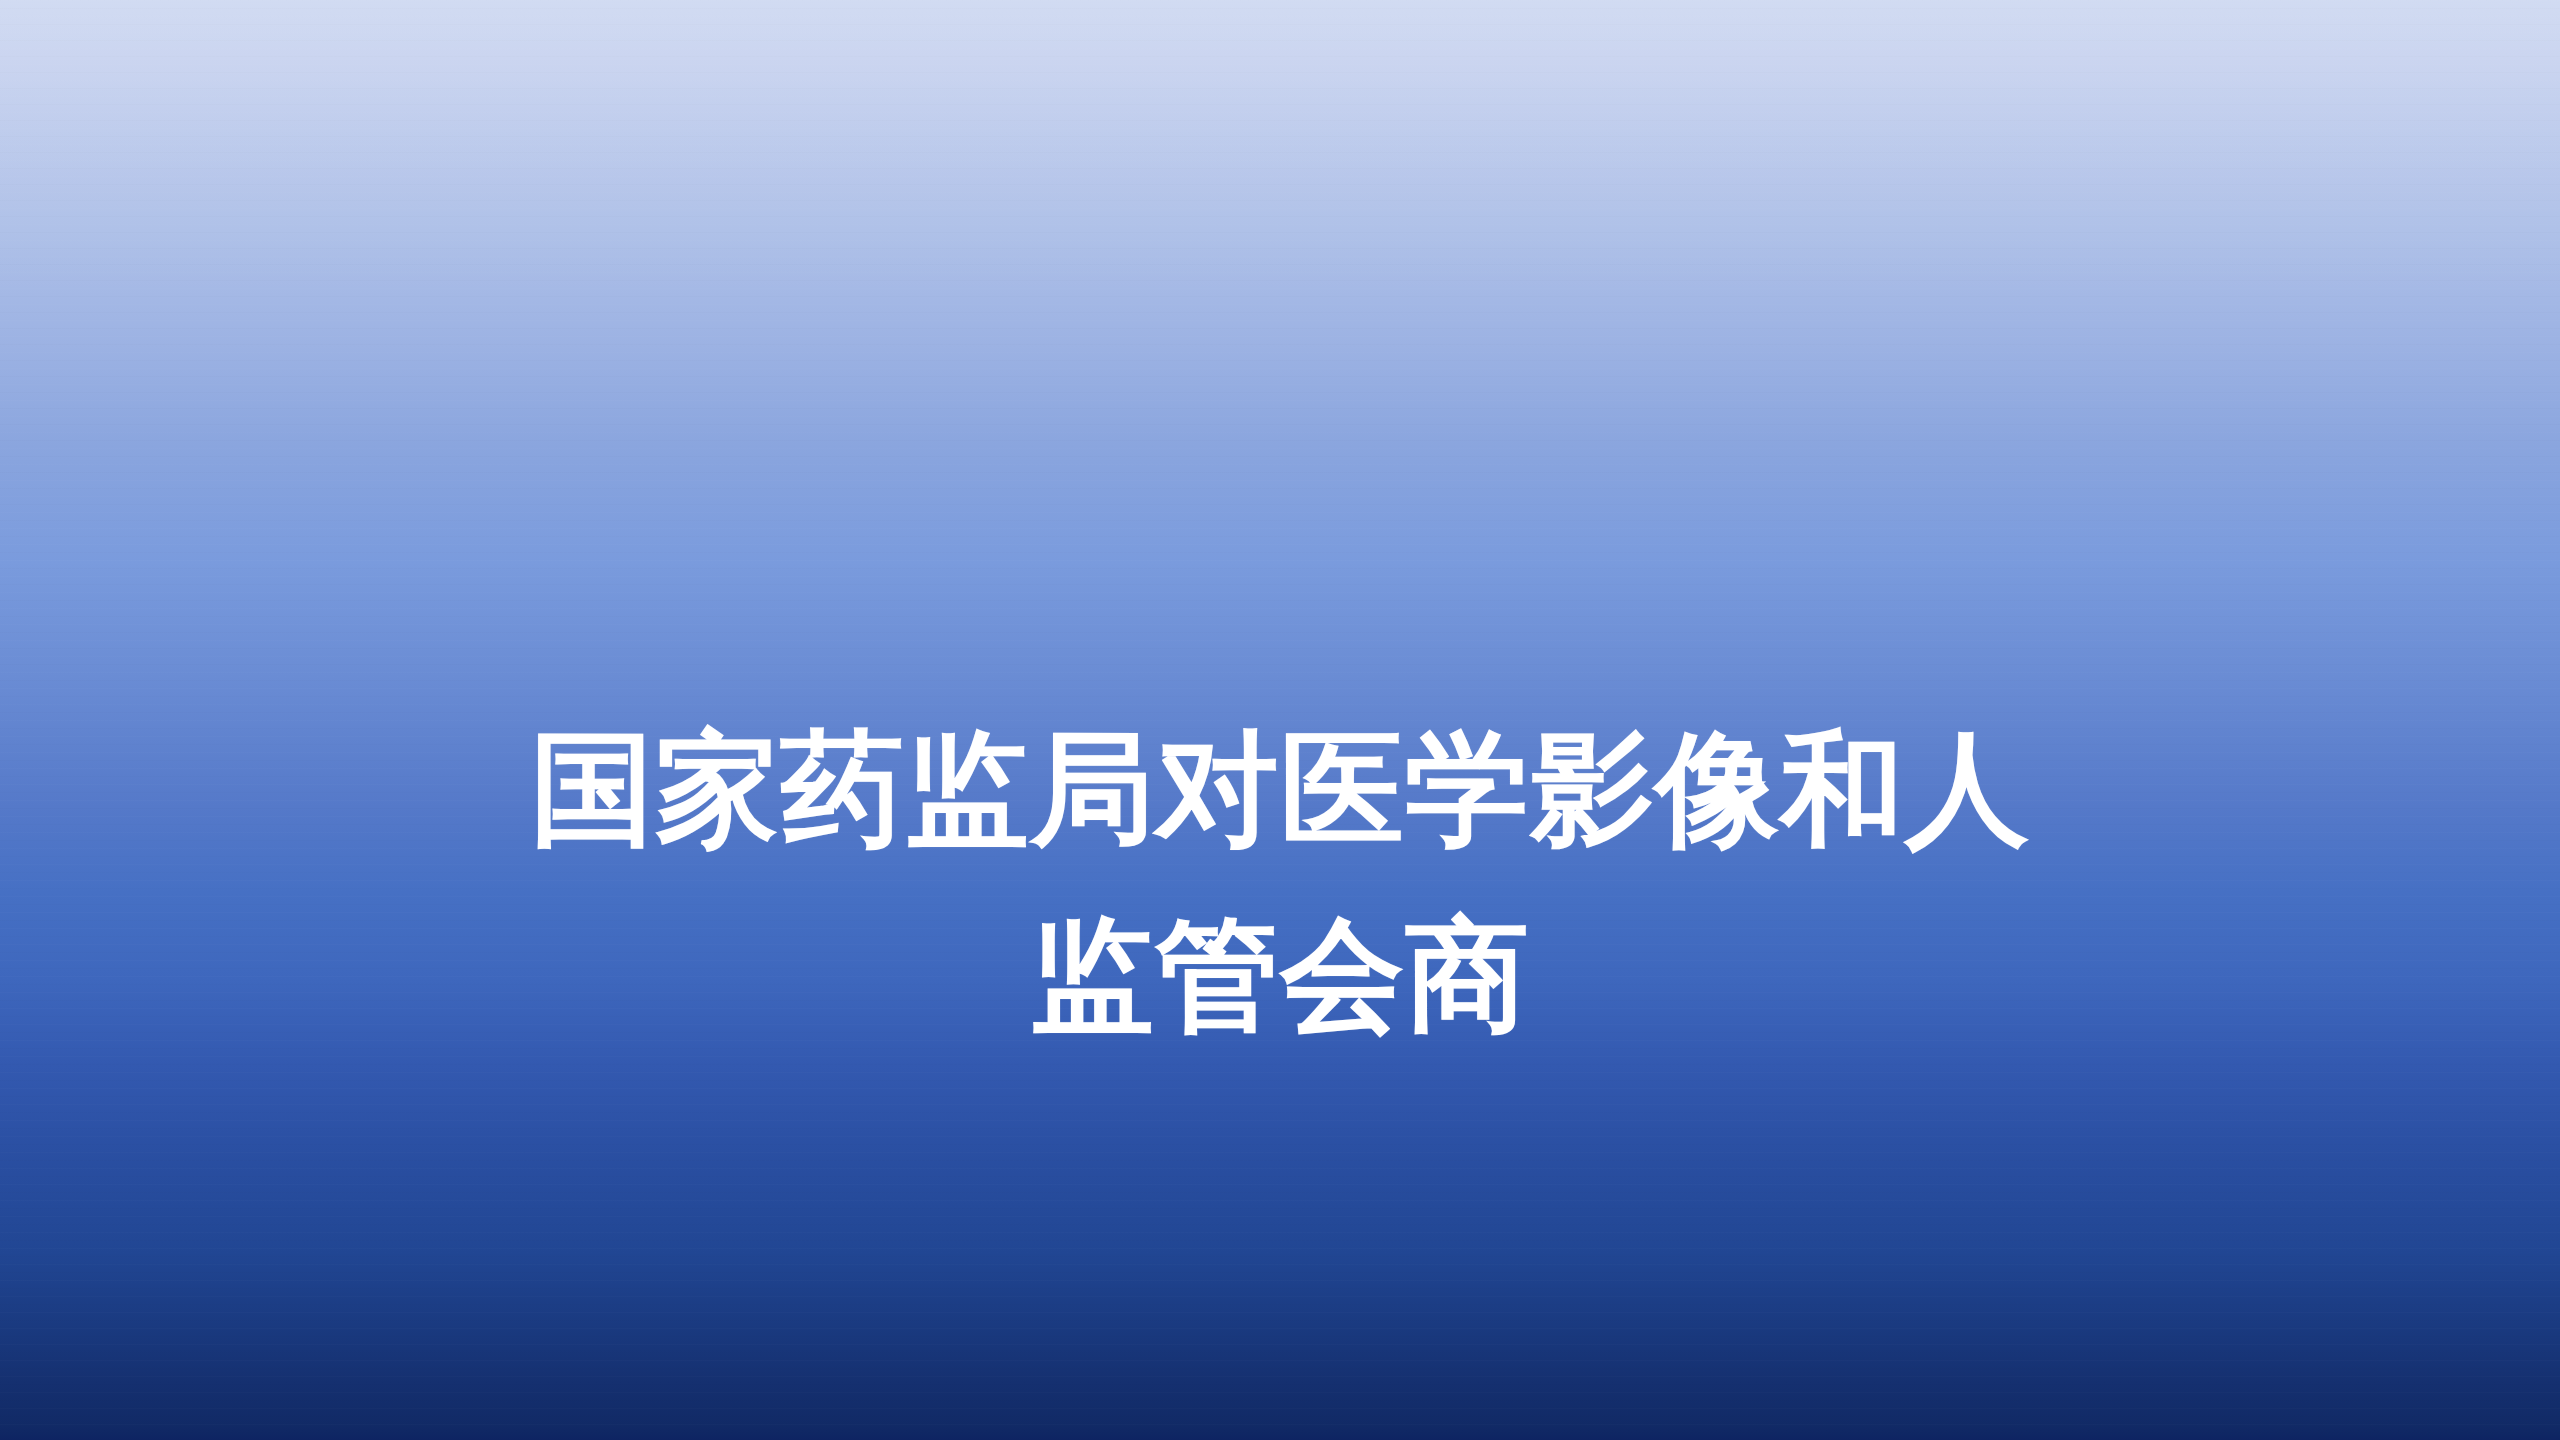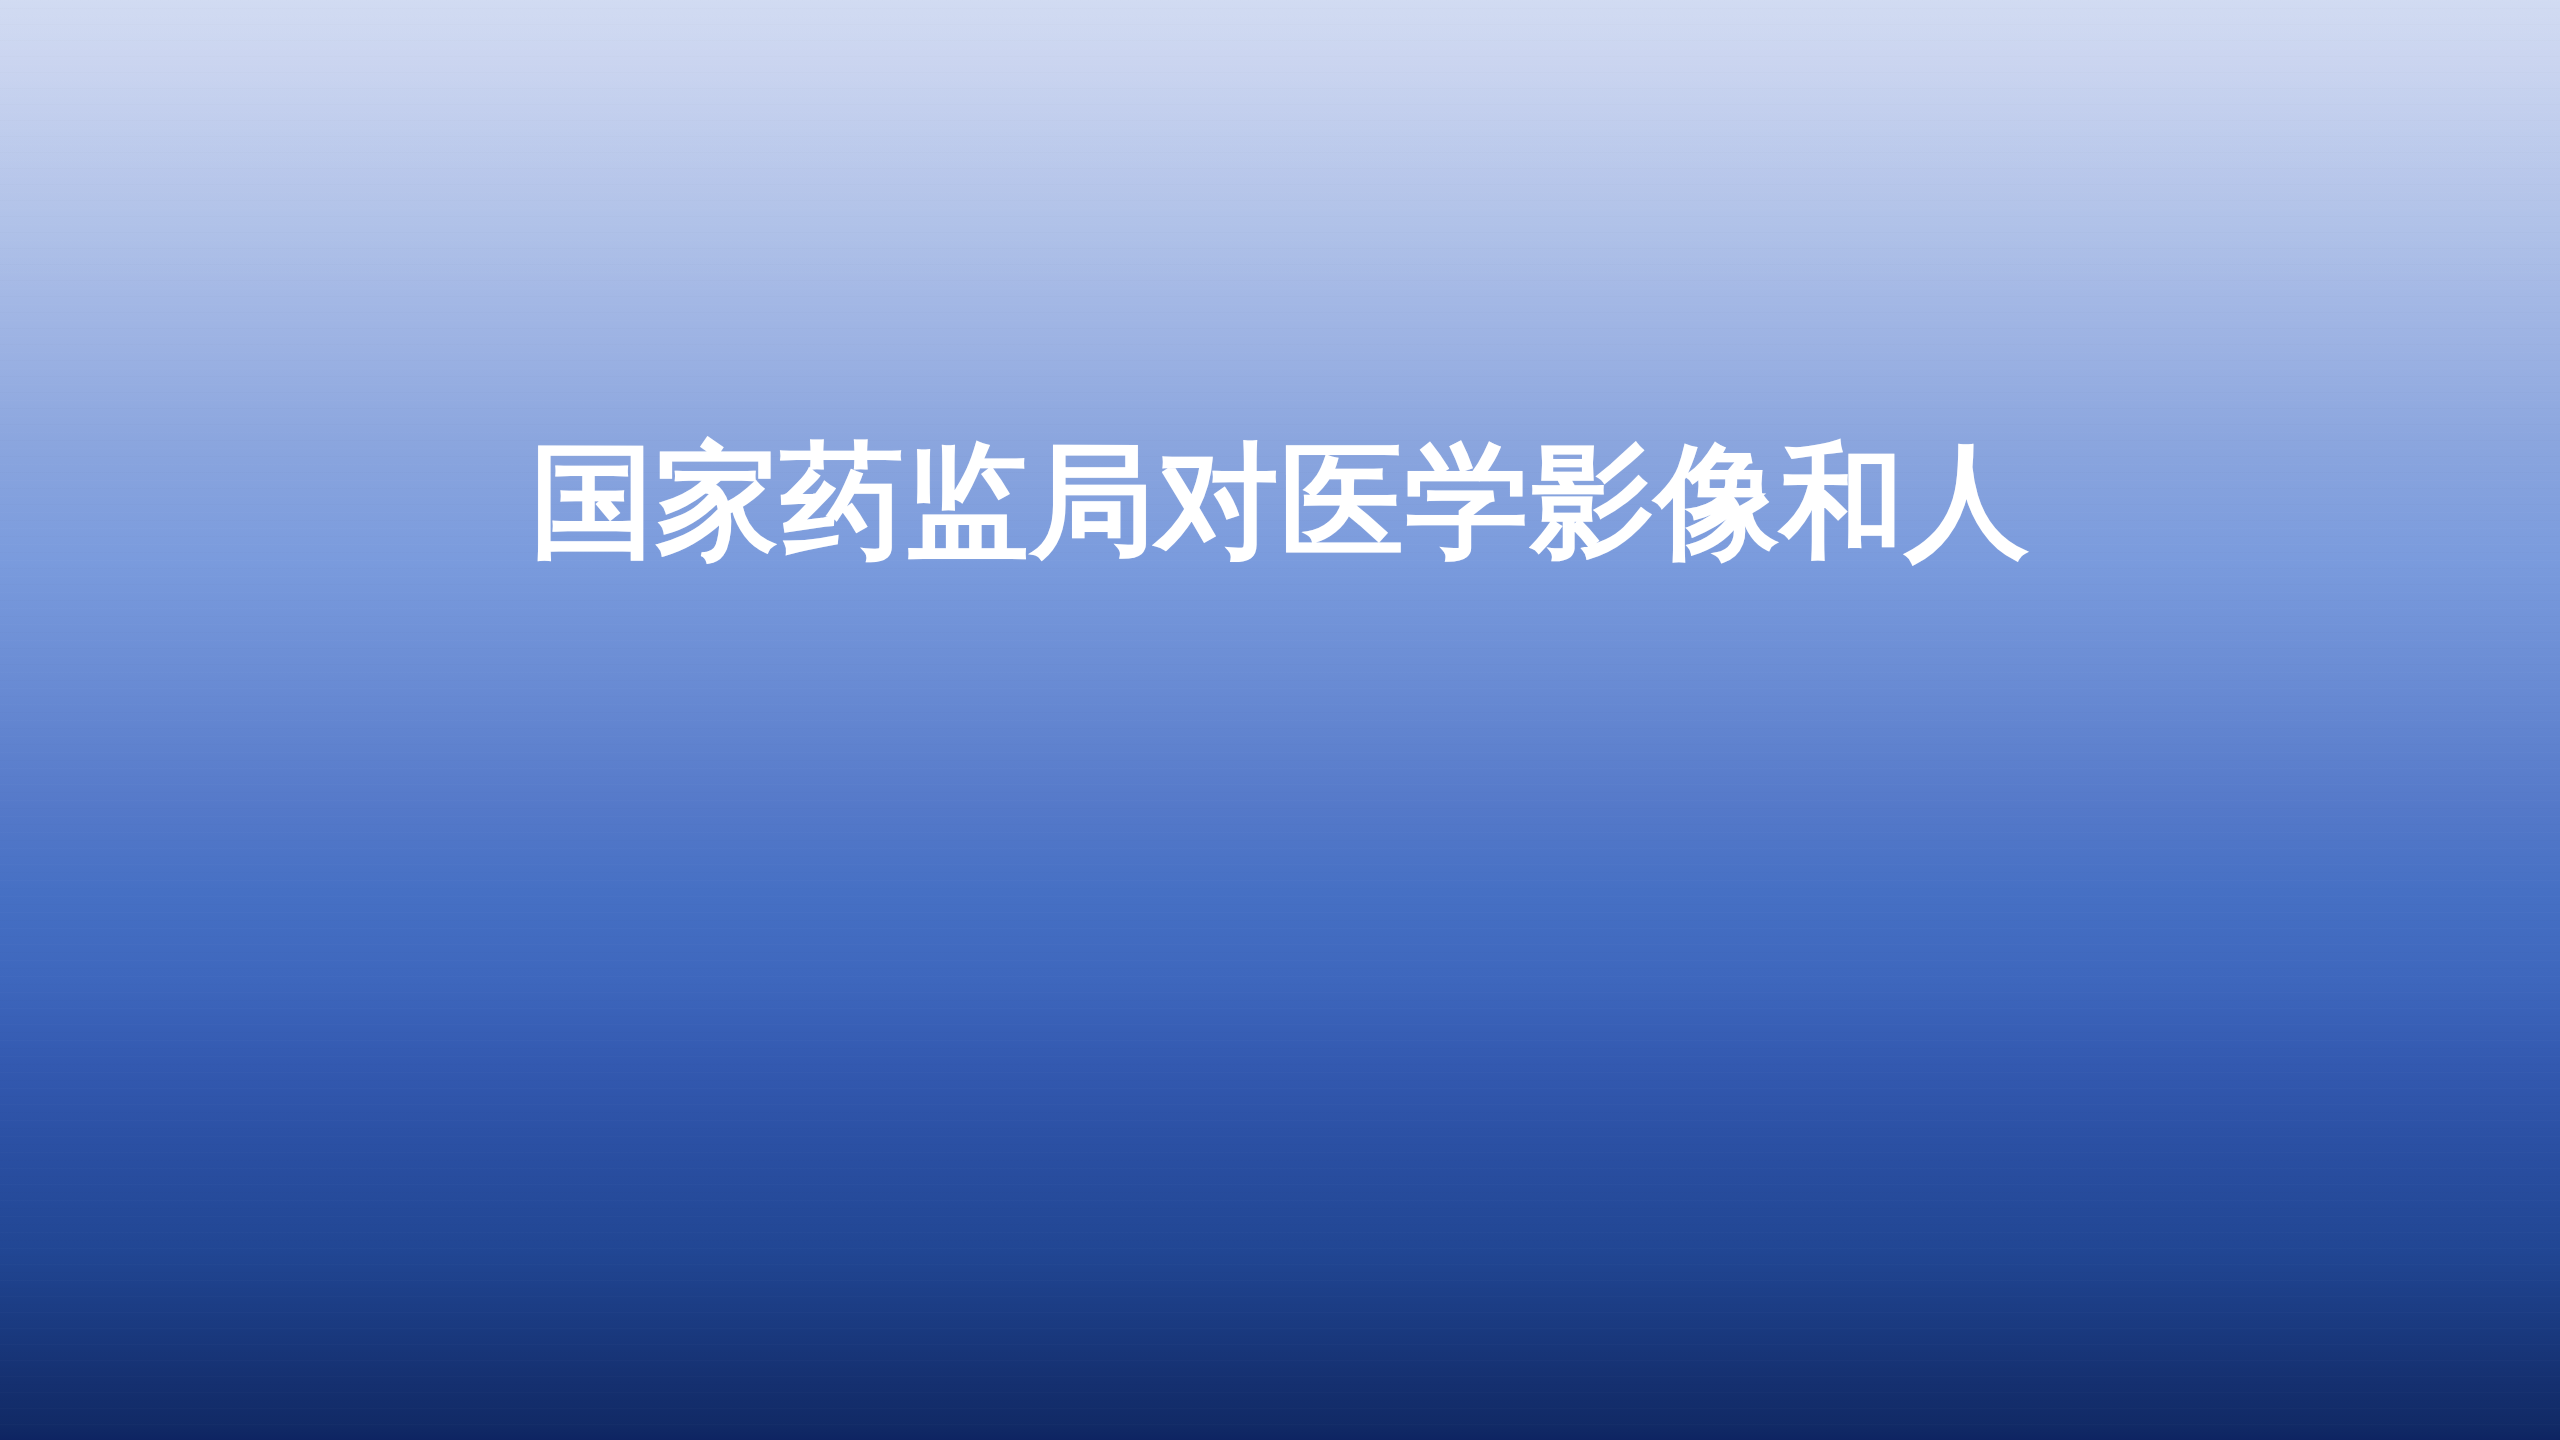--- a/index.html
+++ b/index.html
@@ -84,21 +84,21 @@
   
   .headline-wrap {
     position: absolute;
     left: 0;
     right: 0;
     top: 0;
     height: 1440px;
     display: flex;
     flex-direction: column;
     align-items: center;
-    justify-content: flex-start;
+    justify-content: center;
   }
 
   .headline {
     width: 1620px;
     margin-top: 408px;
     text-align: center;
     color: #ffffff;
     font-weight: 700;
     font-size: 124px;
     line-height: 186px;
@@ -118,16 +118,17 @@
 
 <div class="slide">
 
   <div class="bg-gradient"></div>
   <div class="bg-banding"></div>
   <div class="bg-haze"></div>
 
   <div class="headline-wrap">
     <h1 class="headline">
       <span class="headline-line">国家药监局对医学影像和人</span>
+      <span class="headline-line">监管会商</span>
     </h1>
   </div>
 
 </div>
 
 </body></html>

